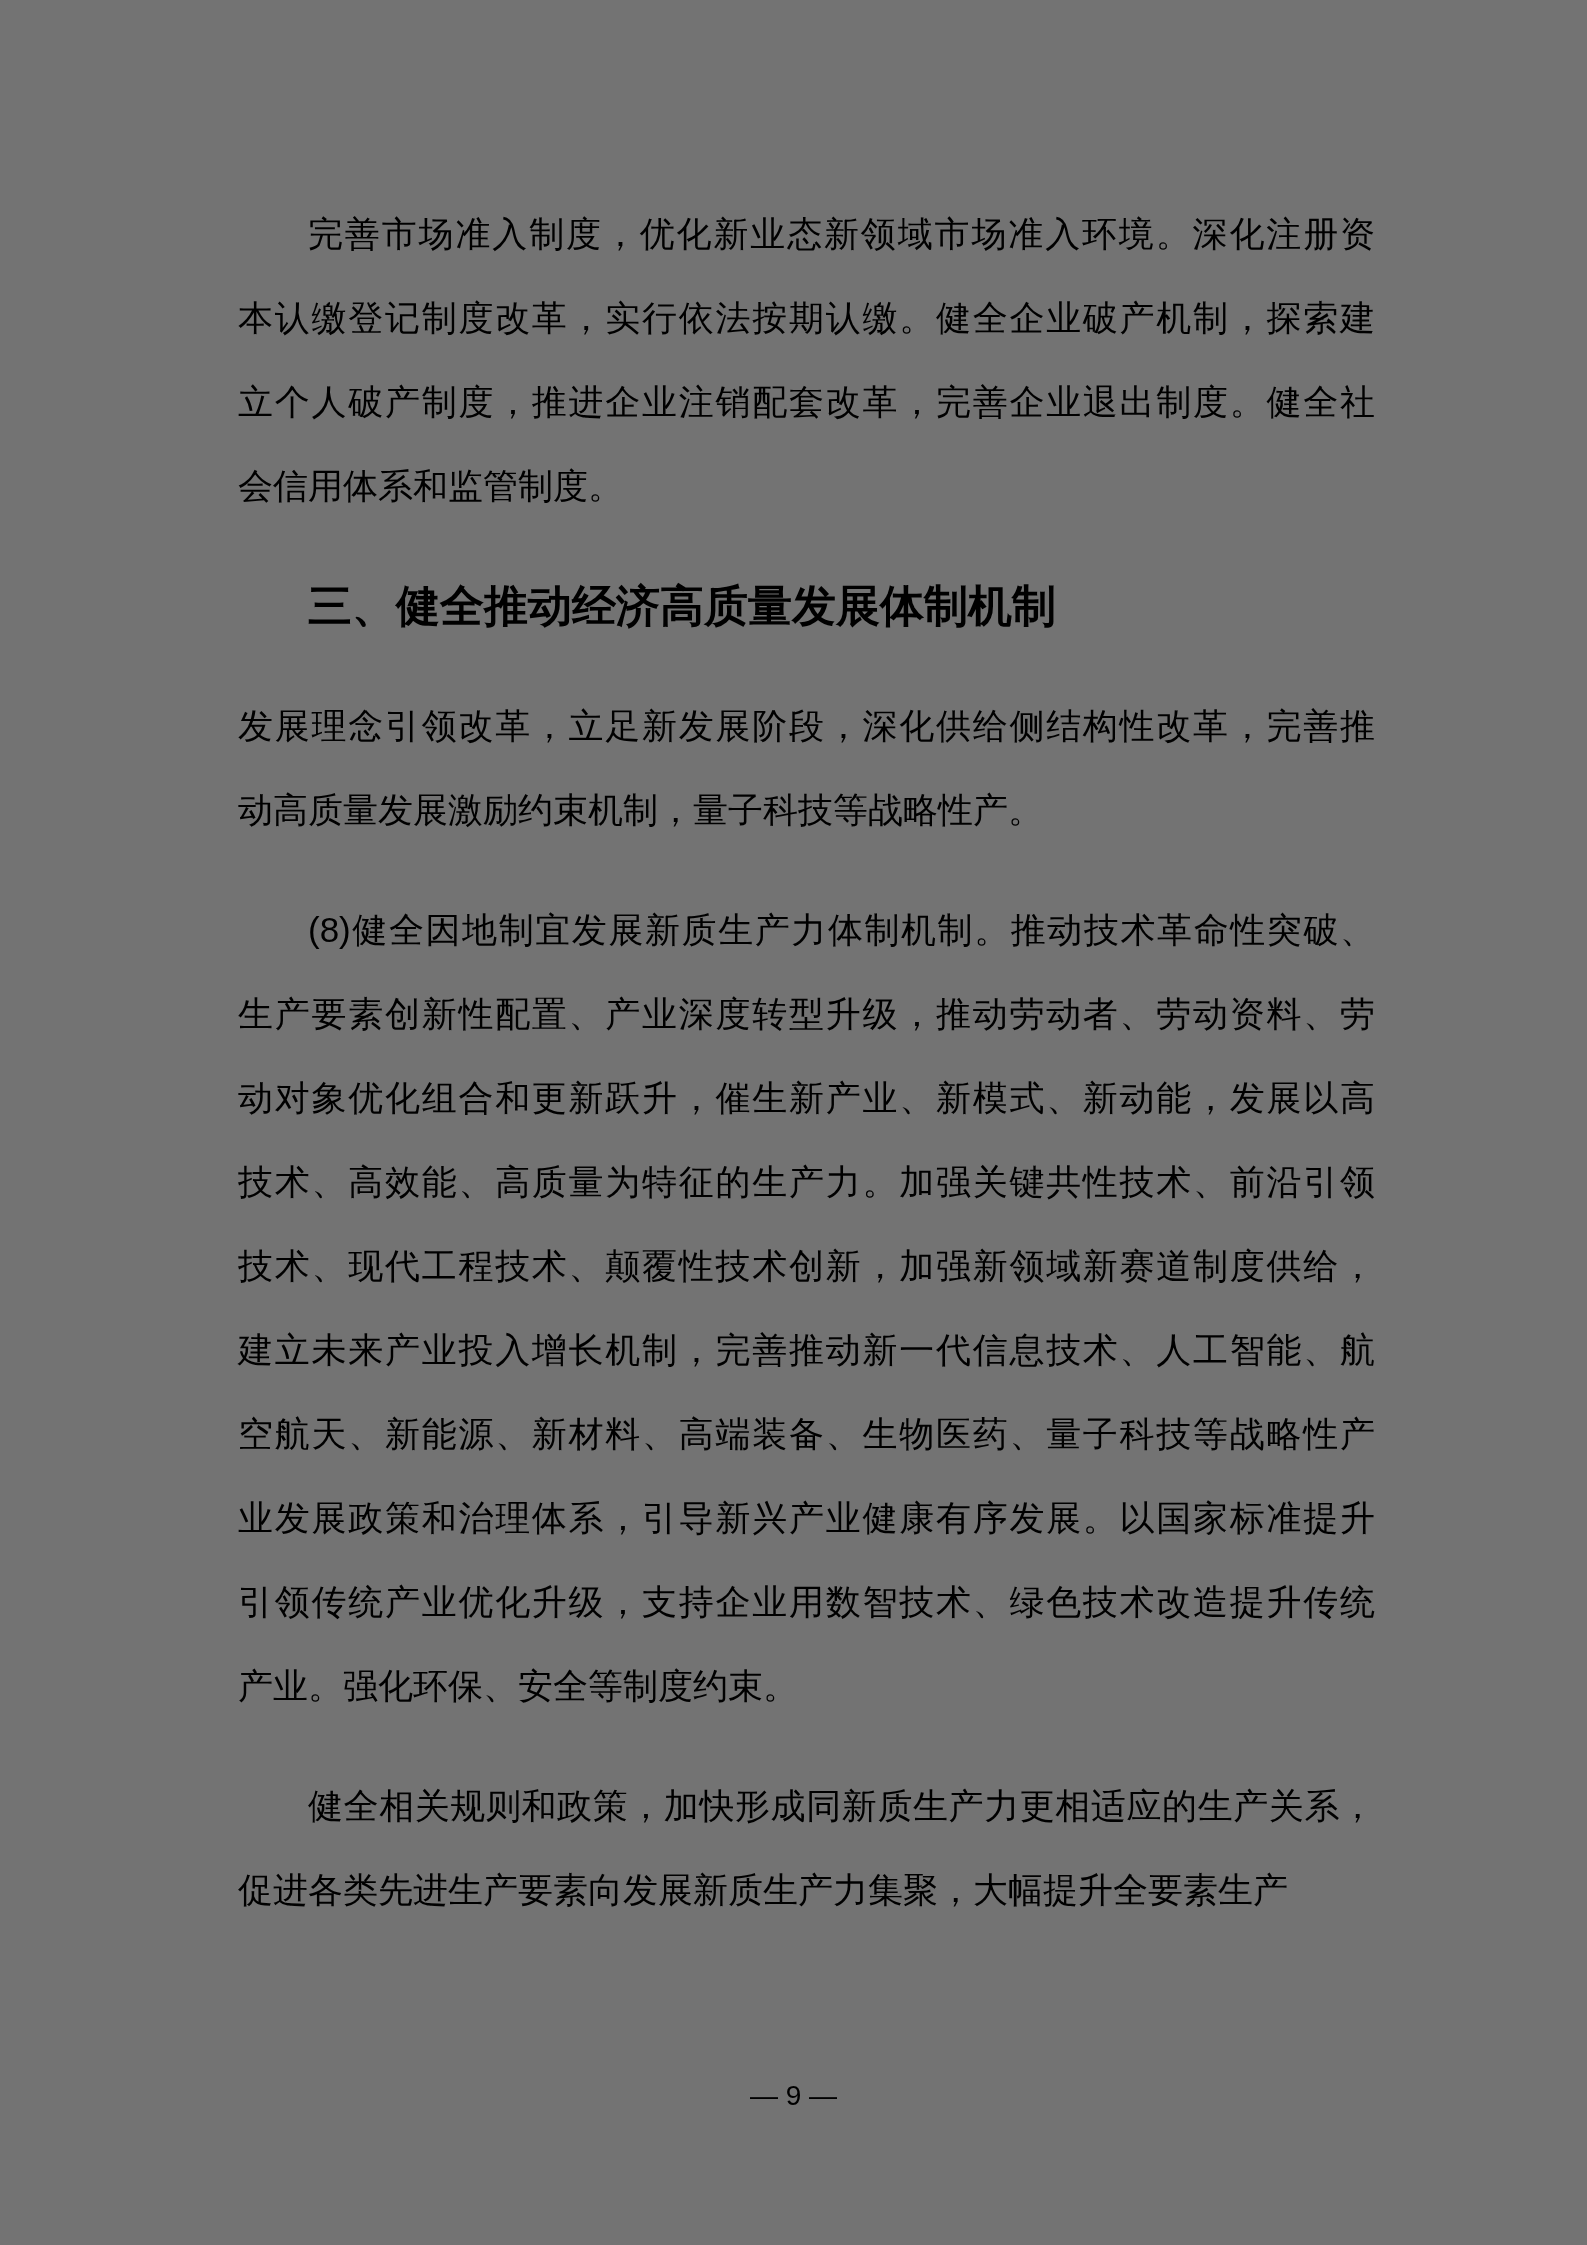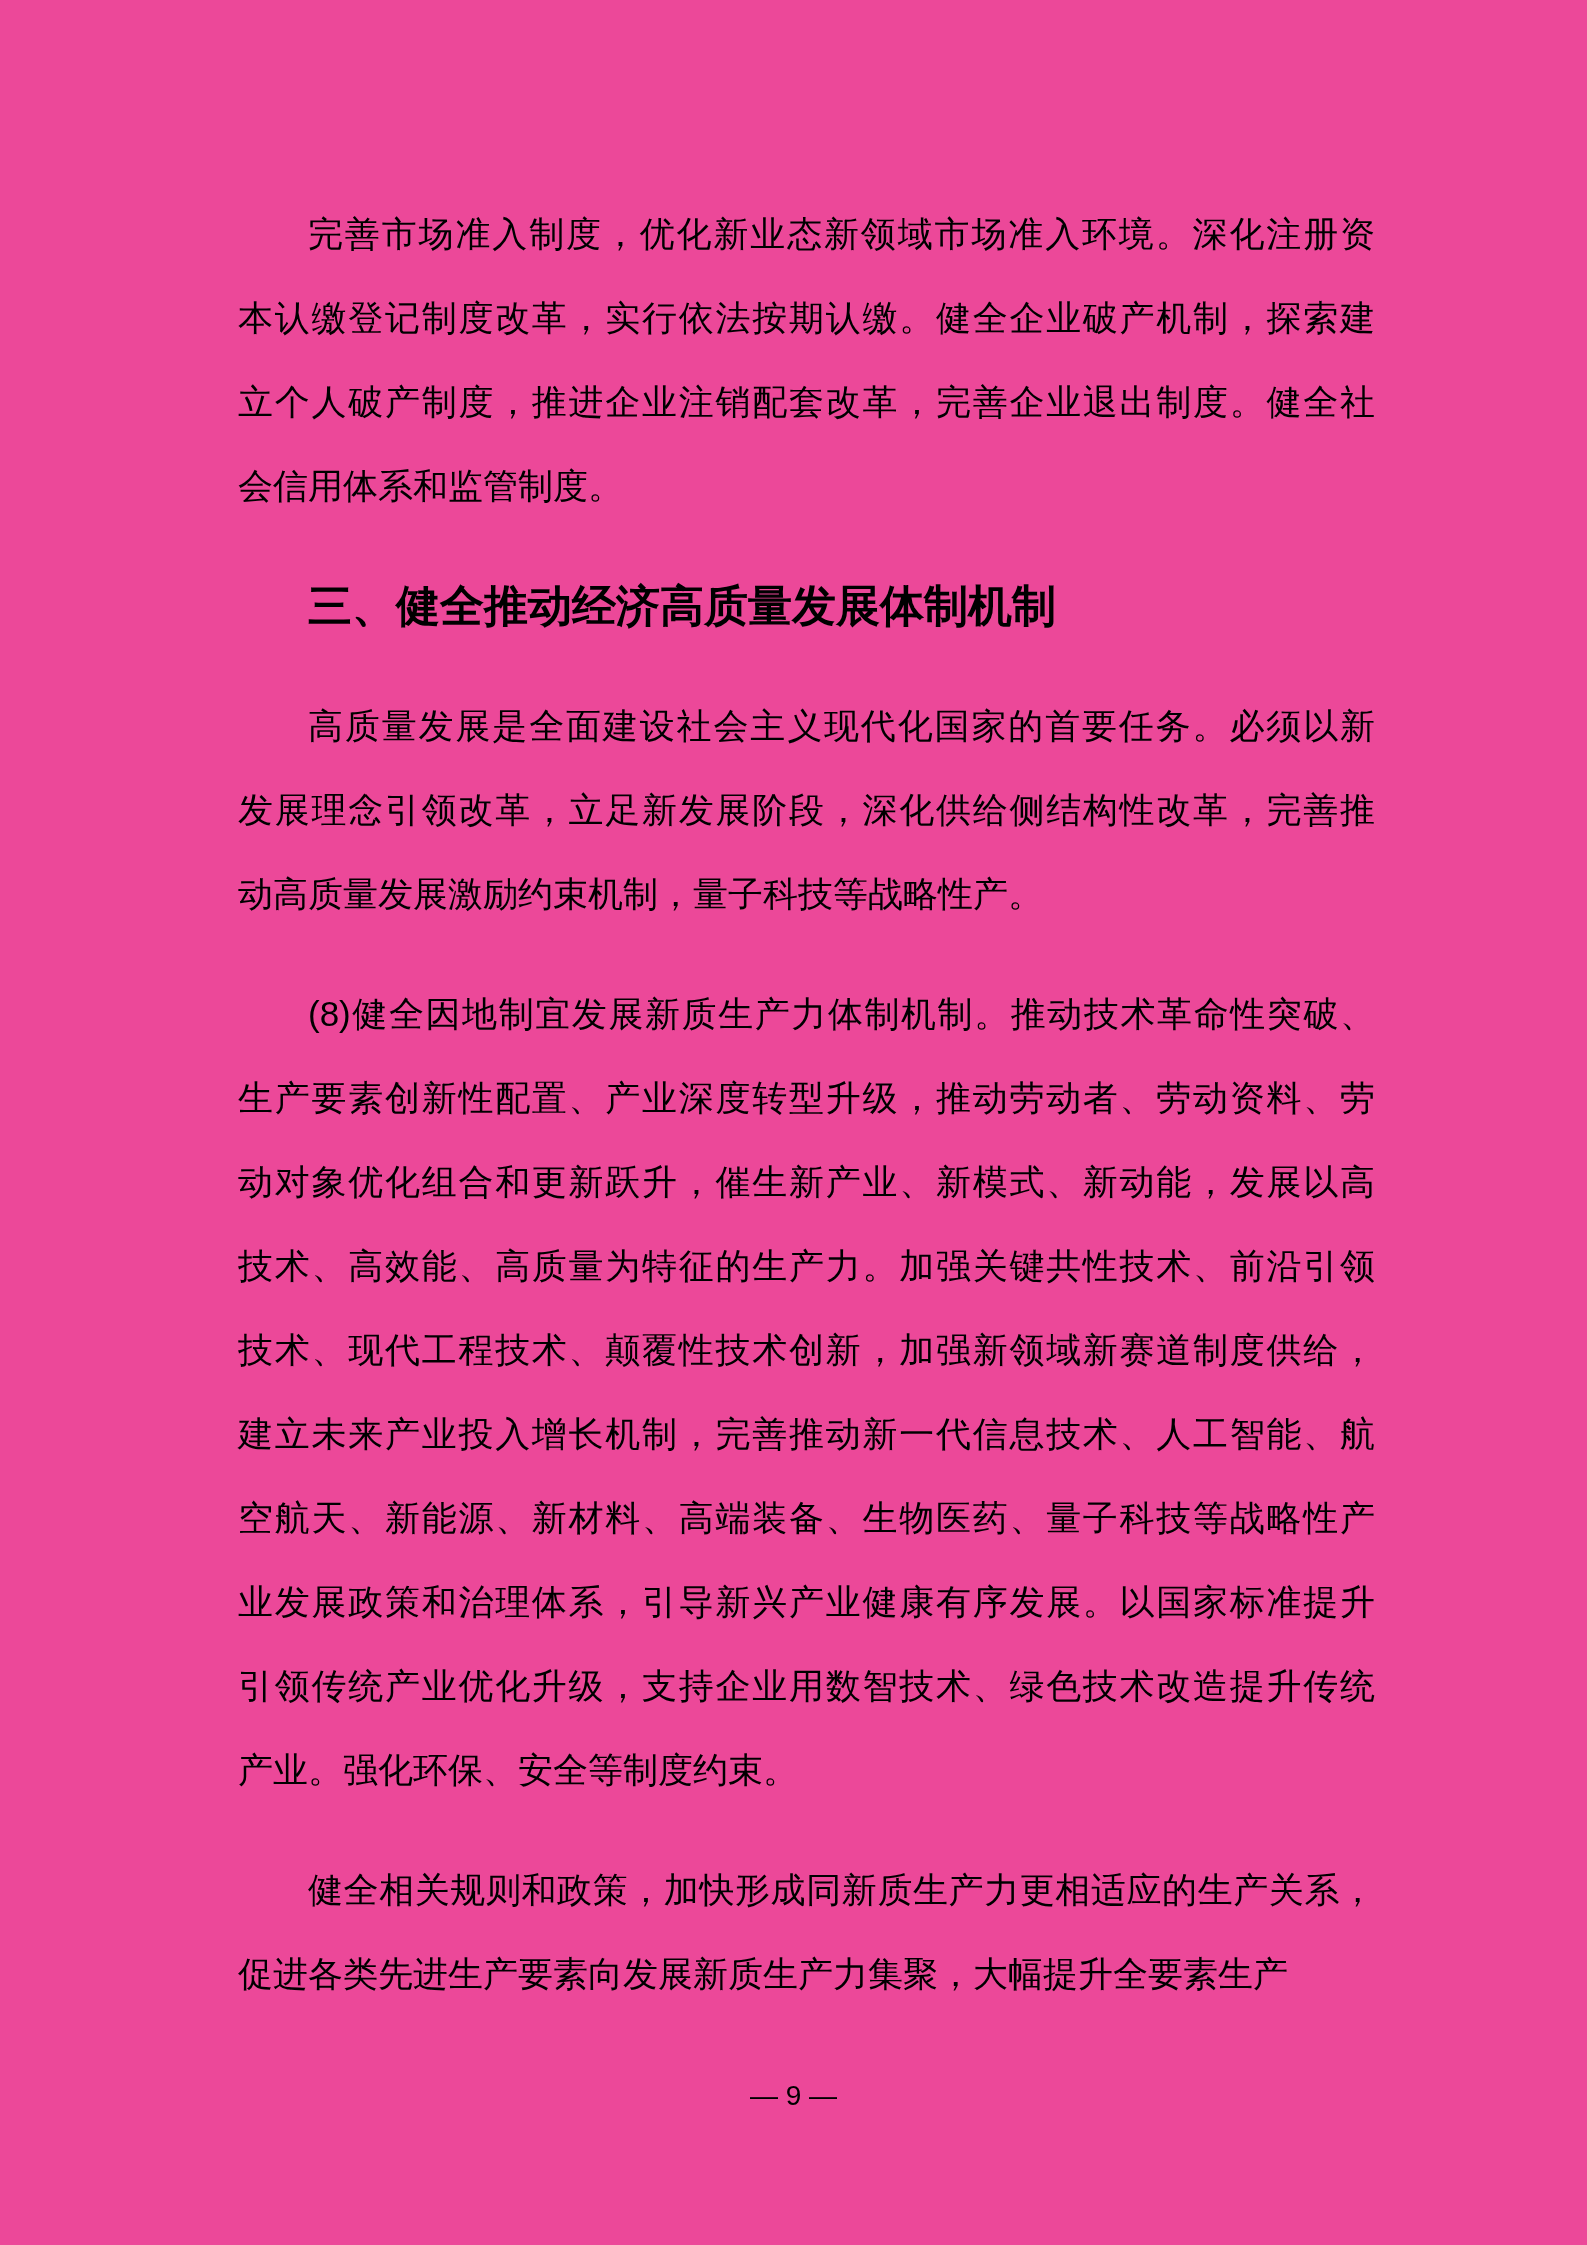--- a/index.html
+++ b/index.html
@@ -4,21 +4,21 @@
 <style>
   html, body {
     margin: 0;
     padding: 0;
     background: #ffffff;
   }
   .page {
     position: relative;
     width: 1587px;
     height: 2245px;
-    background: #ec4899;
+    background: #737373;
     color: #000000;
     font-family: "Liberation Sans", "DejaVu Sans", sans-serif;
     overflow: hidden;
   }
   .content {
     position: absolute;
     left: 238px;
     top: 192px;
     width: 1137px;
   }
@@ -75,21 +75,20 @@
     <div class="para">
       <div class="line fill indent">完善市场准入制度，优化新业态新领域市场准入环境。深化注册资</div>
       <div class="line fill">本认缴登记制度改革，实行依法按期认缴。健全企业破产机制，探索建</div>
       <div class="line fill">立个人破产制度，推进企业注销配套改革，完善企业退出制度。健全社</div>
       <div class="line last">会信用体系和监管制度。</div>
     </div>
 
     <div class="heading">三、健全推动经济高质量发展体制机制</div>
 
     <div class="para">
-      <div class="line fill indent">高质量发展是全面建设社会主义现代化国家的首要任务。必须以新</div>
       <div class="line fill">发展理念引领改革，立足新发展阶段，深化供给侧结构性改革，完善推</div>
       <div class="line last">动高质量发展激励约束机制，量子科技等战略性产。</div>
     </div>
 
     <div class="para">
       <div class="line fill indent">(8)健全因地制宜发展新质生产力体制机制。推动技术革命性突破、</div>
       <div class="line fill">生产要素创新性配置、产业深度转型升级，推动劳动者、劳动资料、劳</div>
       <div class="line fill">动对象优化组合和更新跃升，催生新产业、新模式、新动能，发展以高</div>
       <div class="line fill">技术、高效能、高质量为特征的生产力。加强关键共性技术、前沿引领</div>
       <div class="line fill">技术、现代工程技术、颠覆性技术创新，加强新领域新赛道制度供给，</div>

